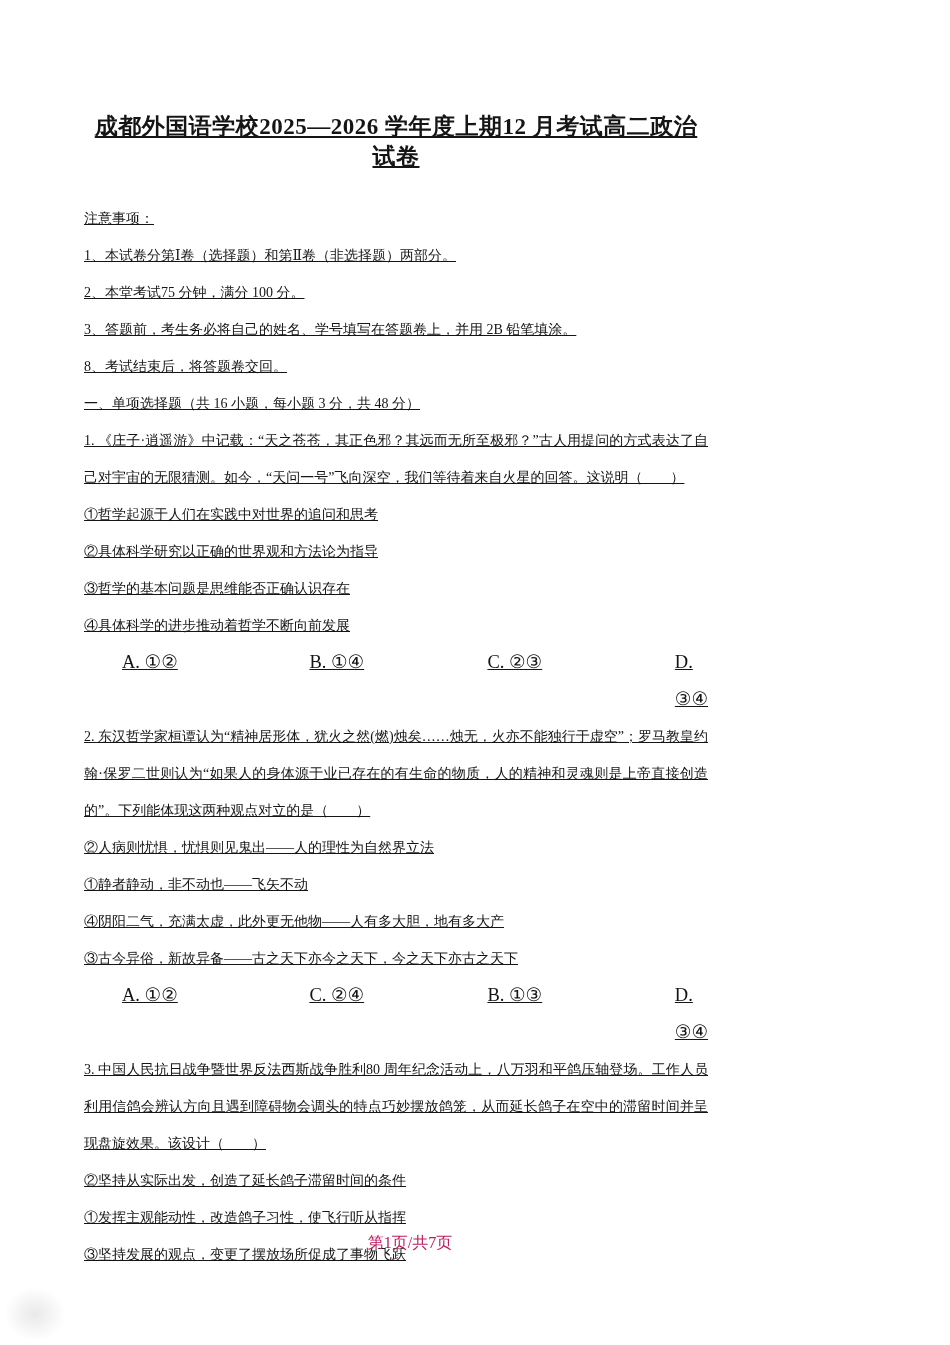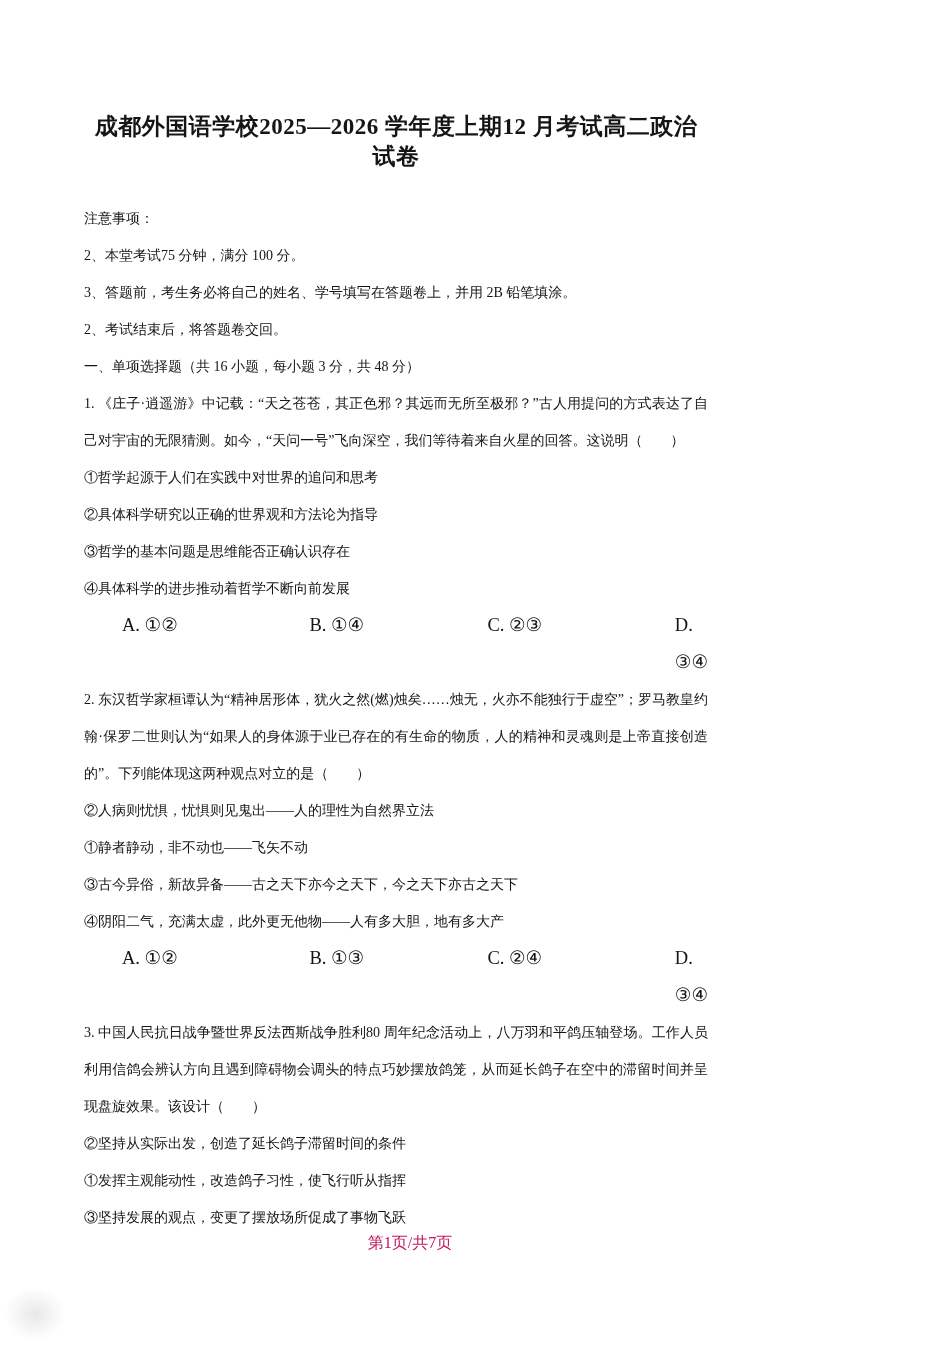--- a/index.html
+++ b/index.html
@@ -11,20 +11,21 @@
     color: #151515;
     position: relative;
     overflow: hidden;
   }
   .page {
     position: relative;
     width: 820px;
     height: 1345px;
     padding: 112px 112px 0 84px;
     background: #ffffff;
+    text-decoration: underline;
   }
   .title {
     text-align: center;
     font-size: 23px;
     font-weight: bold;
     line-height: 30px;
     margin-bottom: 28px;
     letter-spacing: 0.5px;
   }
   p.line {
@@ -69,23 +70,24 @@
   }
 </style>
 </head>
 <body>
 
 <div class="page">
 
   <h1 class="title">成都外国语学校2025—2026 学年度上期12 月考试高二政治试卷</h1>
 
   <p class="line">注意事项：</p>
+  <p class="line">1、本试卷分第Ⅰ卷（选择题）和第Ⅱ卷（非选择题）两部分。</p>
   <p class="line">2、本堂考试75 分钟，满分 100 分。</p>
   <p class="line">3、答题前，考生务必将自己的姓名、学号填写在答题卷上，并用 2B 铅笔填涂。</p>
-  <p class="line">2、考试结束后，将答题卷交回。</p>
+  <p class="line">8、考试结束后，将答题卷交回。</p>
 
   <p class="line">一、单项选择题（共 16 小题，每小题 3 分，共 48 分）</p>
 
   <div class="question">
     <p class="line">1. 《庄子·逍遥游》中记载：“天之苍苍，其正色邪？其远而无所至极邪？”古人用提问的方式表达了自己对宇宙的无限猜测。如今，“天问一号”飞向深空，我们等待着来自火星的回答。这说明（　　）</p>
     <p class="line">①哲学起源于人们在实践中对世界的追问和思考</p>
     <p class="line">②具体科学研究以正确的世界观和方法论为指导</p>
     <p class="line">③哲学的基本问题是思维能否正确认识存在</p>
     <p class="line">④具体科学的进步推动着哲学不断向前发展</p>
     <div class="choices">
@@ -93,26 +95,26 @@
       <span>B. ①④</span>
       <span>C. ②③</span>
       <span>D. ③④</span>
     </div>
   </div>
 
   <div class="question">
     <p class="line">2. 东汉哲学家桓谭认为“精神居形体，犹火之然(燃)烛矣……烛无，火亦不能独行于虚空”；罗马教皇约翰·保罗二世则认为“如果人的身体源于业已存在的有生命的物质，人的精神和灵魂则是上帝直接创造的”。下列能体现这两种观点对立的是（　　）</p>
     <p class="line">②人病则忧惧，忧惧则见鬼出——人的理性为自然界立法</p>
     <p class="line">①静者静动，非不动也——飞矢不动</p>
+    <p class="line">④阴阳二气，充满太虚，此外更无他物——人有多大胆，地有多大产</p>
     <p class="line">③古今异俗，新故异备——古之天下亦今之天下，今之天下亦古之天下</p>
-    <p class="line">④阴阳二气，充满太虚，此外更无他物——人有多大胆，地有多大产</p>
     <div class="choices">
       <span>A. ①②</span>
+      <span>C. ②④</span>
       <span>B. ①③</span>
-      <span>C. ②④</span>
       <span>D. ③④</span>
     </div>
   </div>
 
   <div class="question">
     <p class="line">3. 中国人民抗日战争暨世界反法西斯战争胜利80 周年纪念活动上，八万羽和平鸽压轴登场。工作人员利用信鸽会辨认方向且遇到障碍物会调头的特点巧妙摆放鸽笼，从而延长鸽子在空中的滞留时间并呈现盘旋效果。该设计（　　）</p>
     <p class="line">②坚持从实际出发，创造了延长鸽子滞留时间的条件</p>
     <p class="line">①发挥主观能动性，改造鸽子习性，使飞行听从指挥</p>
     <p class="line">③坚持发展的观点，变更了摆放场所促成了事物飞跃</p>
   </div>

